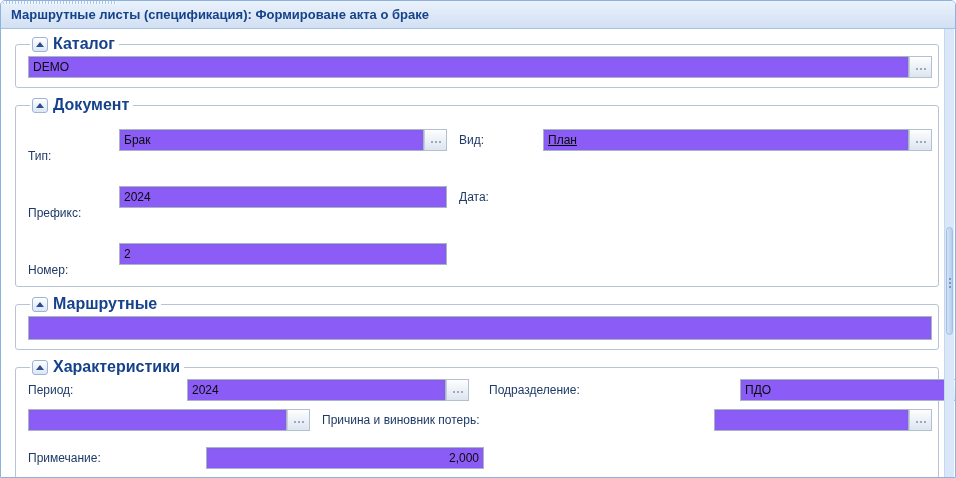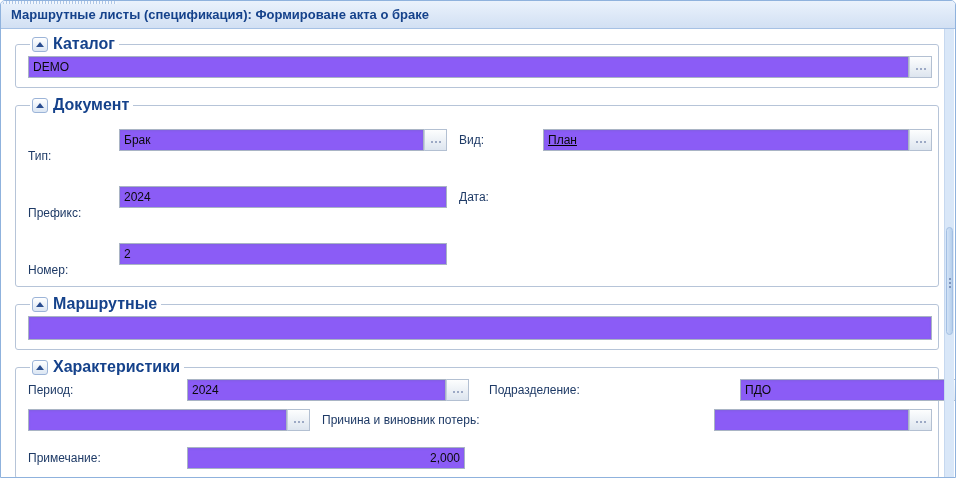--- a/index.html
+++ b/index.html
@@ -37,21 +37,21 @@
     padding:1px 4px;font-family:inherit;font-size:12px;color:#0a0a0a;background:#8b5cf6;
     box-shadow:inset 0 1px 2px rgba(90,110,140,.18);outline:none;}
   .field input:disabled{background:var(--disabled-bg);box-shadow:none;border-color:#aeb4c1;}
   .field input.num{text-align:right;}
   .trigger{width:23px;height:22px;flex:none;border:1px solid #b3c0d2;border-left:1px solid #c4cedd;
     background:linear-gradient(#fdfefe,#dde5ef);cursor:pointer;display:flex;align-items:center;
     justify-content:center;padding:0;}
   .dots{width:2px;height:2px;background:#8292b4;border-radius:1px;
     box-shadow:4px 0 0 #8292b4,8px 0 0 #8292b4;margin-right:8px;margin-top:4px;}
   .gap12{width:12px;flex:none;}
-  .w282{width:282px;} .w274{width:274px;} .w278{width:278px;} .w389{width:389px;text-decoration:underline;}
+  .w282{width:282px;} .w274{width:274px;} .w278{width:278px;margin-left:19px;} .w389{width:389px;text-decoration:underline;}
   .w352{width:328px;} .w203{width:236px;} .w218{width:218px;} .w453{width:453px;}
   .ml-auto{margin-left:auto;}
   .note-input{height:24px !important;}
   .scroll{position:absolute;top:28px;right:1px;bottom:0;width:10px;
     background:var(--scrollbar-track);border-left:1px solid #c6d8ef;}
   .thumb{position:absolute;top:198px;left:1px;width:7px;height:108px;border-radius:4px;
     border:1px solid #a3bfe3;background:linear-gradient(90deg,#d3e3f6,#b6cfec);cursor:pointer;}
   .thumb::after{content:"";position:absolute;left:2px;top:50px;width:2px;height:2px;
     background:#7d94bd;box-shadow:0 4px 0 #7d94bd,0 8px 0 #7d94bd;}
 </style>

